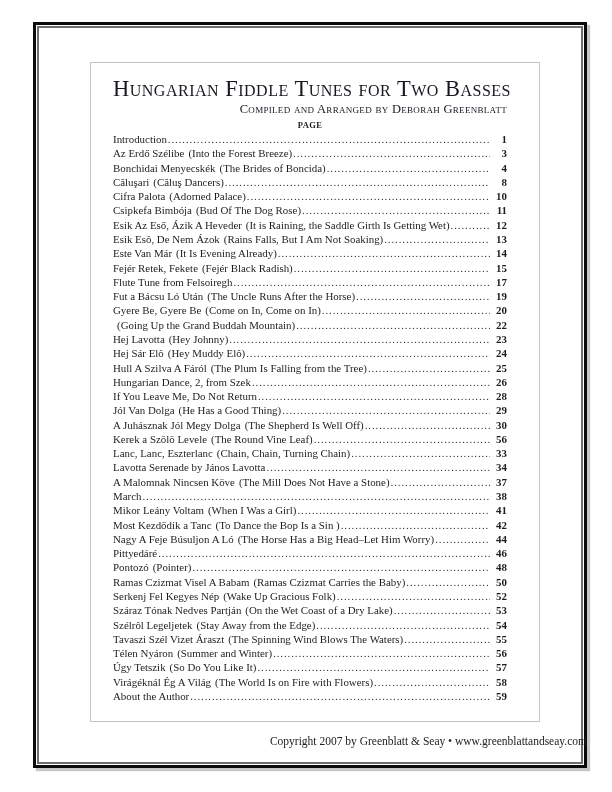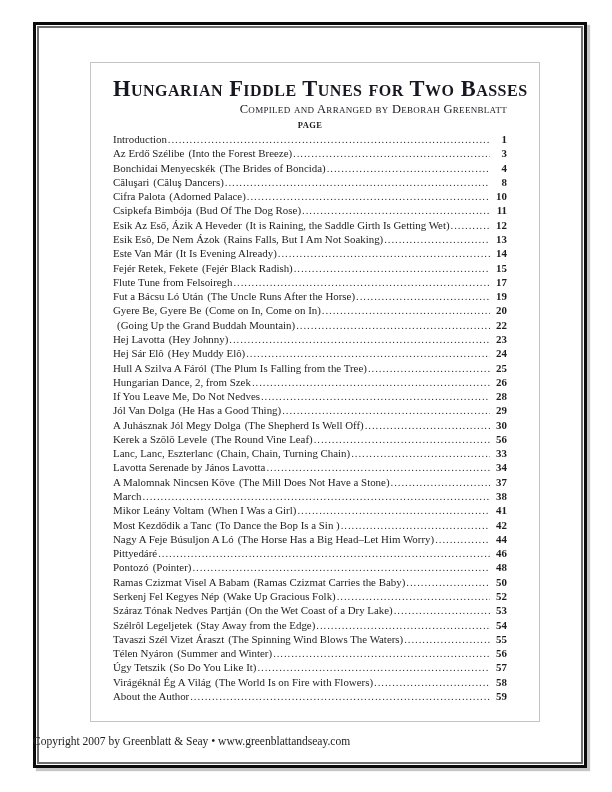--- a/index.html
+++ b/index.html
@@ -51,21 +51,20 @@
     padding: 13px 32px 0 22px;
   }
   .title {
     text-align: center;
     font-variant: small-caps;
     font-size: 22.5px;
     line-height: 26px;
     letter-spacing: 0.5px;
     color: #17171f;
     white-space: nowrap;
-    font-weight: bold;
   }
   .subtitle {
     text-align: right;
     font-variant: small-caps;
     font-size: 12.5px;
     line-height: 15px;
     letter-spacing: 0.3px;
     color: #17171f;
   }
   .page-label {
@@ -106,21 +105,21 @@
     font-weight: bold;
     text-align: right;
     min-width: 15px;
     margin-left: 2px;
   }
   .footer {
     position: absolute;
     left: 33px;
     top: 735px;
     width: 554px;
-    text-align: left;
+    text-align: right;
     font-size: 11.5px;
     color: #222222;
   }
 </style>
 </head>
 <body>
 
 <div class="page">
   <div class="frame">
     <div class="frame-inner"></div>
@@ -229,21 +228,21 @@
           <span class="tr">(The Plum Is Falling from the Tree)</span>
           <span class="leader"></span>
           <span class="pg">25</span>
         </div>
         <div class="toc-row">
           <span class="tt">Hungarian Dance, 2, from Szek</span>
           <span class="leader"></span>
           <span class="pg">26</span>
         </div>
         <div class="toc-row">
-          <span class="tt">If You Leave Me, Do Not Nedves</span>
+          <span class="tt">If You Leave Me, Do Not Return</span>
           <span class="leader"></span>
           <span class="pg">28</span>
         </div>
         <div class="toc-row">
           <span class="tt">Jól Van Dolga</span>
           <span class="tr">(He Has a Good Thing)</span>
           <span class="leader"></span>
           <span class="pg">29</span>
         </div>
         <div class="toc-row">

